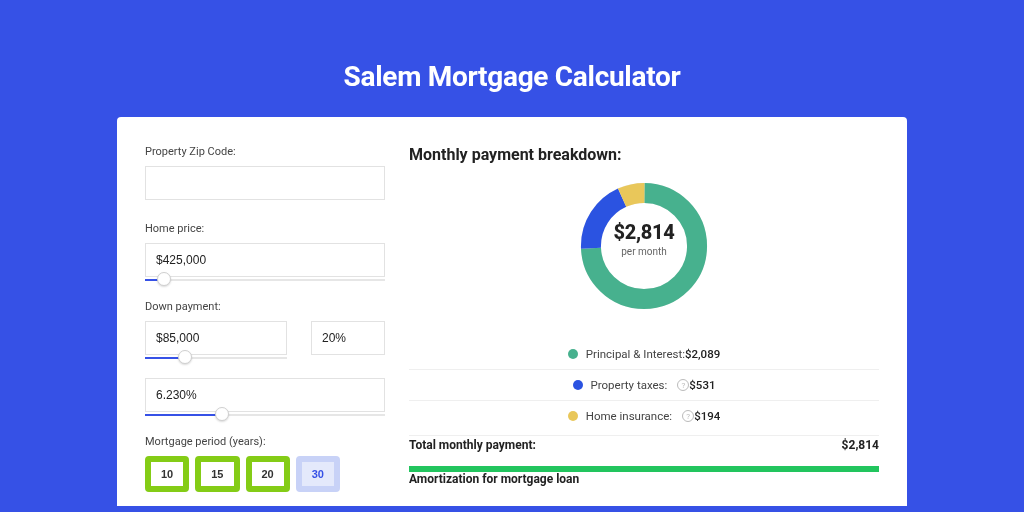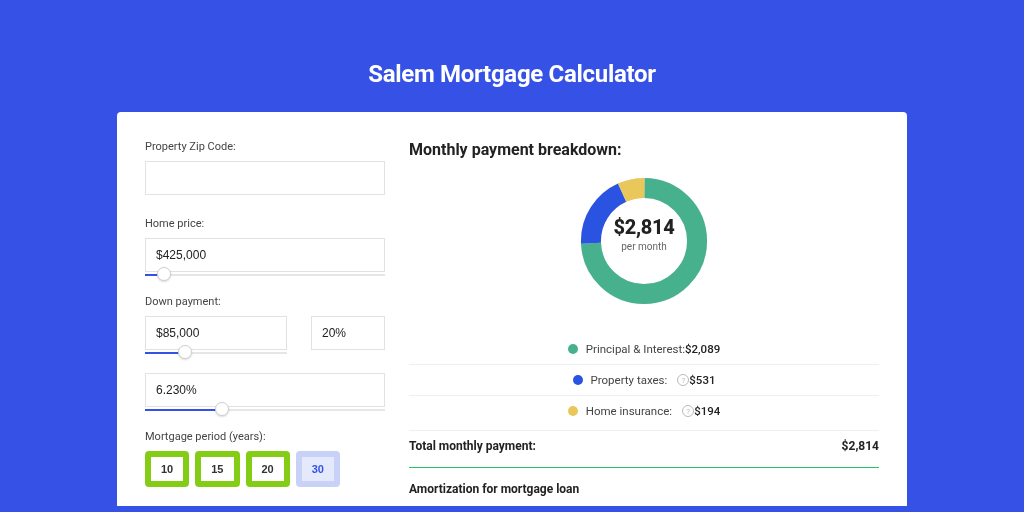--- a/index.html
+++ b/index.html
@@ -2,21 +2,21 @@
 <html><head>
 <meta charset="utf-8">
 <style>
   * { box-sizing: border-box; margin: 0; padding: 0; }
   html, body { width: 1024px; height: 512px; overflow: hidden; font-family: -apple-system, BlinkMacSystemFont, "Segoe UI", Roboto, Arial, sans-serif; }
   body { background: #3651e6; }
 
   .title {
     text-align: center;
     color: #fff;
-    font-size: 24px;
+    font-size: 28px;
     font-weight: 700;
     padding-top: 60px;
     padding-bottom: 24px;
     letter-spacing: -0.3px;
   }
 
   .card {
     background: #fff;
     width: 790px;
     margin: 0 auto;
@@ -107,29 +107,29 @@
   .legend-dot { width: 10px; height: 10px; border-radius: 50%; }
   .legend-val { color: #222; font-weight: 500; }
 
   .info-icon {
     display: inline-flex; align-items: center; justify-content: center;
     width: 12px; height: 12px; border-radius: 50%; border: 1px solid #bbb;
     color: #bbb; font-size: 8px; margin-left: 2px;
   }
 
   .total-row {
-    display: flex; justify-content: space-between; padding: 8px 0 14px;
+    display: flex; justify-content: space-between; padding: 2px 0 14px;
     font-size: 12px; color: #222; font-weight: 700;
     border-top: 1px solid #efefef;
     margin-top: 4px;
     align-items: center;
   }
 
   .amort-block {
-    border-top: 1px solid #22c55e; padding-top: 14px;
+    border-top: 6px solid #22c55e; 
   }
   .amort-title {
     font-size: 12px; font-weight: 700; color: #222; margin-bottom: 10px;
   }
 </style>
 </head>
 <body>
 
 <div class="title">Salem Mortgage Calculator</div>
 

